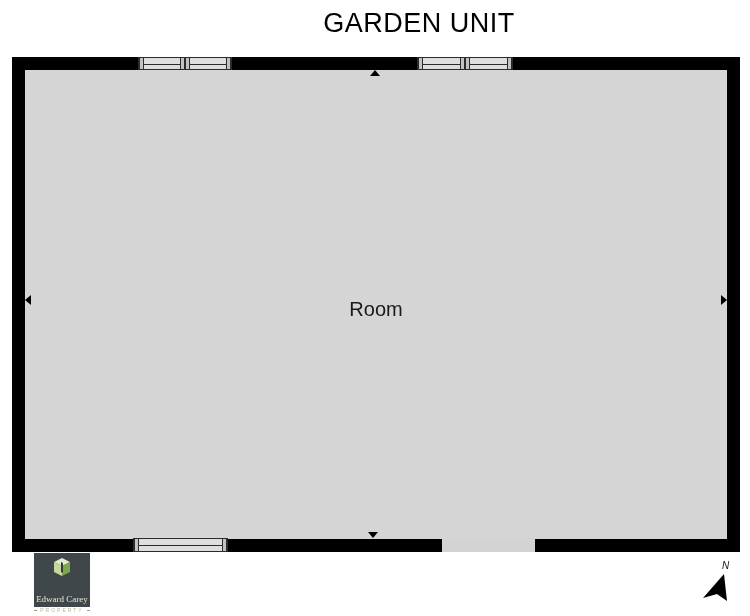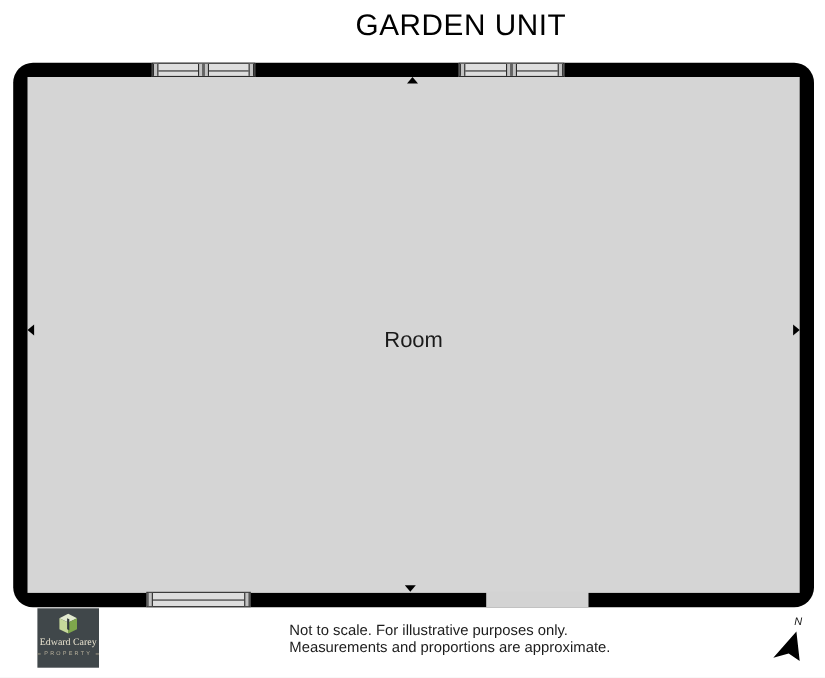--- a/index.html
+++ b/index.html
@@ -16,21 +16,20 @@
     text-align:center;
     font-size:27px;letter-spacing:.5px;
     color:#000;
     padding-left:44px;
   }
   
   .plan{
     position:absolute;left:12px;top:57px;
     width:728px;height:495px;
     background:var(--wall,#000);
-    border-radius:18px;
   }
   .floor{
     position:absolute;left:13px;top:13px;
     width:702px;height:469px;
     background:var(--floor,#d5d5d5);
   }
   .win{
     position:absolute;
     box-sizing:border-box;
     background:var(--window_fill,#dedede);
@@ -65,21 +64,21 @@
   }
   
   .logo{
     position:absolute;left:34px;top:553px;
     width:56px;height:54px;
     background:var(--logo_bg,#40474a);
     text-align:center;
   }
   .logo .cube{display:block;margin:4px auto 0;}
   .logo .agency-name{
-    display:block;margin-top:1px;
+    display:block;margin-top:17px;
     font-family:"Liberation Serif",serif;
     font-size:9px;line-height:10px;
     color:var(--logo_text,#eae4d0);
     white-space:nowrap;
   }
   .logo .tagline{
     display:flex;align-items:center;justify-content:center;gap:3px;
     margin-top:3px;
   }
   .logo .tagline .dash{display:block;width:7px;border-top:1px solid #9a9482;}
@@ -152,24 +151,20 @@
       <polygon points="8,5 10,6 10,16 8,15" fill="#343b3e"></polygon>
     </svg>
     <span class="agency-name">Edward Carey</span>
     <span class="tagline">
       <i class="dash"></i>
       <span class="tagline-text">PROPERTY</span>
       <i class="dash"></i>
     </span>
   </div>
 
-  <div class="disclaimer">
-    <div>Not to scale. For illustrative purposes only.</div>
-    <div>Measurements and proportions are approximate.</div>
-  </div>
 
   <div class="compass">
     <svg width="44" height="56" viewBox="0 0 44 56">
       <polygon points="25,18 28,45 18,38 4,42" fill="#000"></polygon>
     </svg>
     <span class="n-label">N</span>
   </div>
 
 </div>
 

